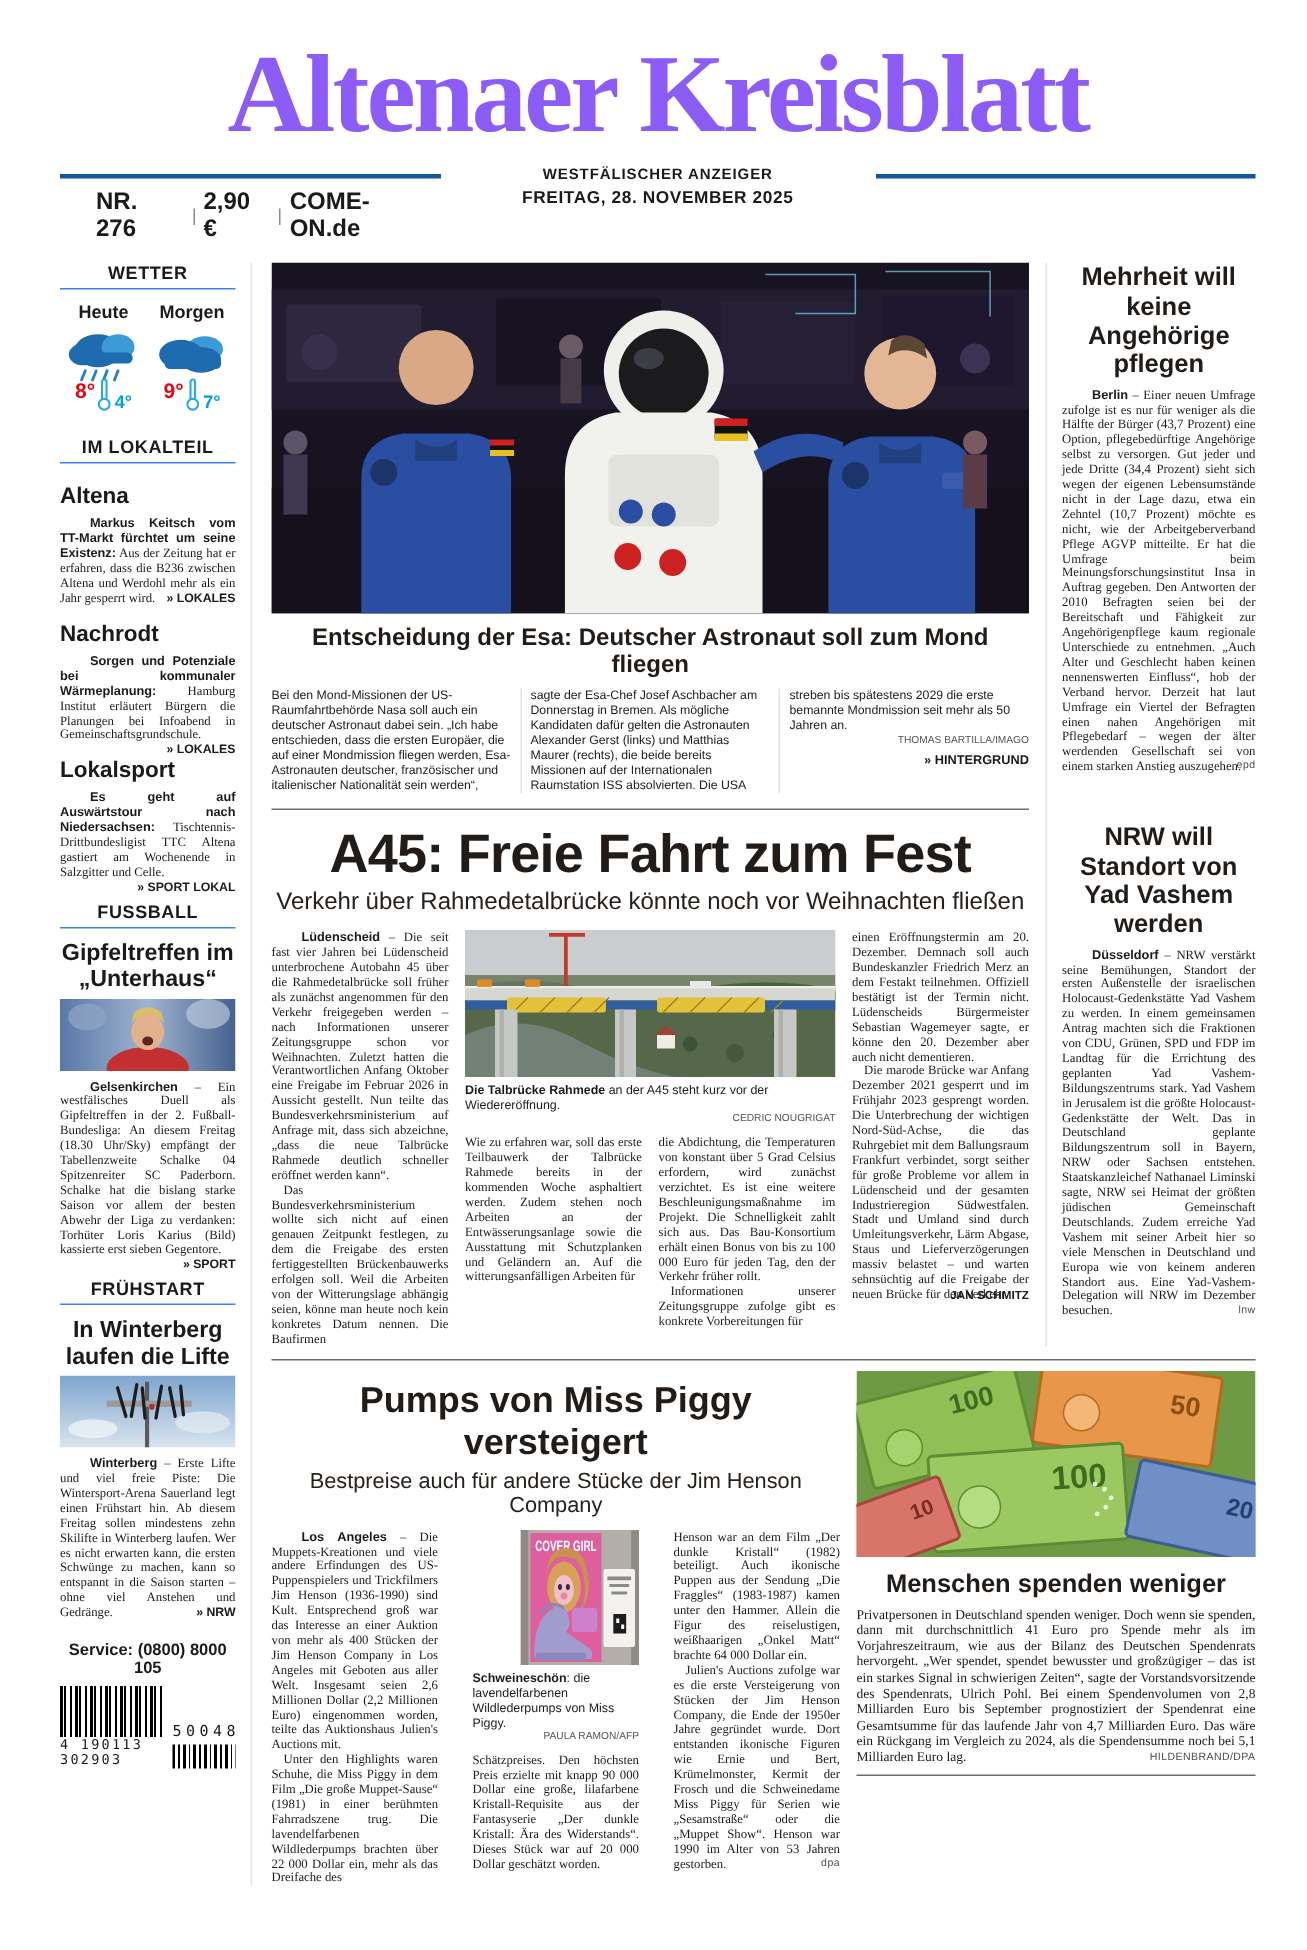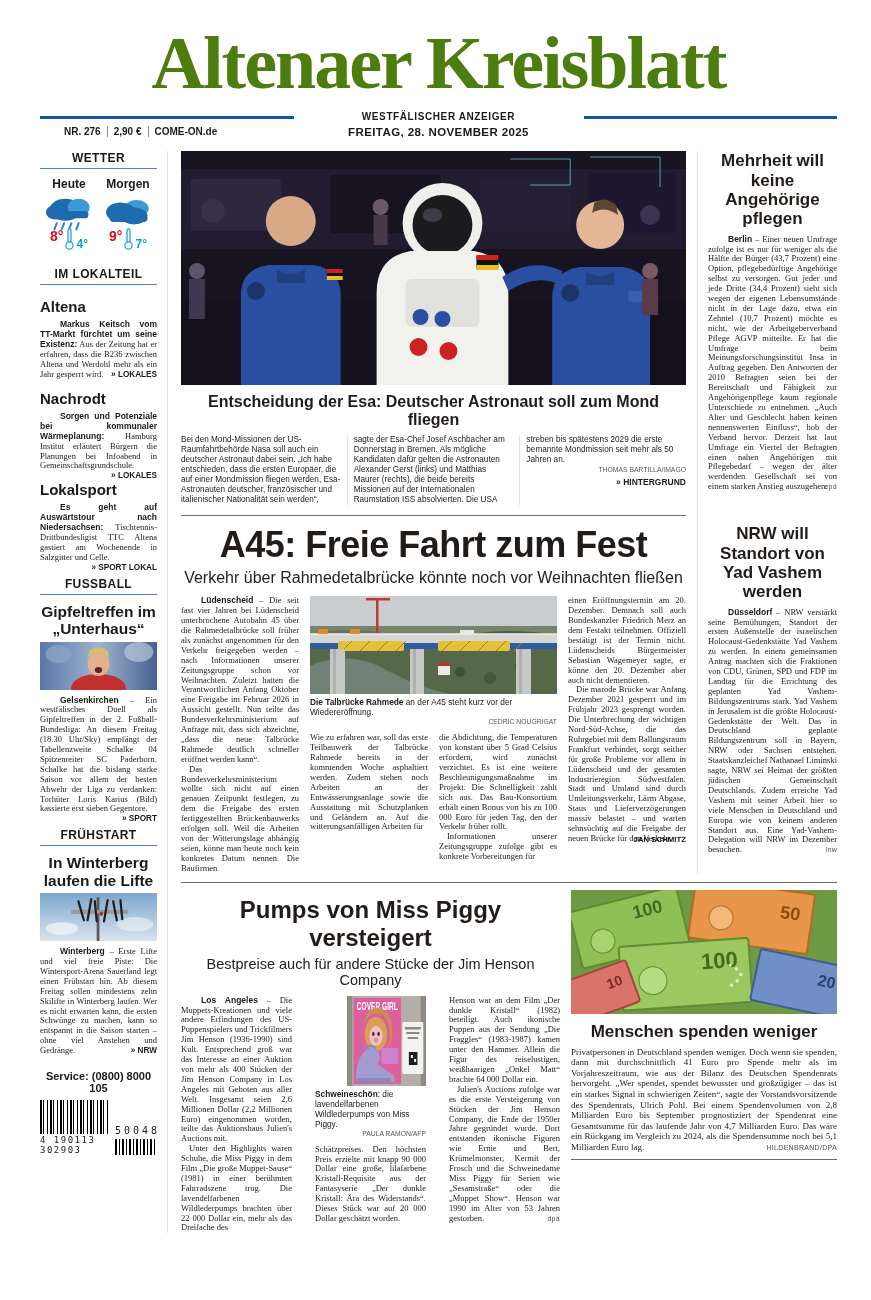--- a/index.html
+++ b/index.html
@@ -3,28 +3,28 @@
 <meta charset="utf-8">
 <style>
   * { margin:0; padding:0; box-sizing:border-box; }
   body { background:#d9d9d9; font-family:"Liberation Serif", serif; }
   .page { width:871px; height:1300px; background:#fff; margin:0 auto; position:relative;
           overflow:hidden; padding:0 34px 0 40px; color:#1c1a18; }
 
   
   .masthead { padding-top:26px; }
   .mast-title { font-family:"Liberation Serif", serif; font-weight:bold; font-size:74px;
-                line-height:1.02; text-align:center; letter-spacing:-2px; color:#4d7c0f; }
+                line-height:1.02; text-align:center; letter-spacing:-2px; color:#8b5cf6; }
   .mast-row { display:grid; grid-template-columns:1fr 290px 1fr; align-items:start; margin-top:10px; }
   .mast-rule { height:3px; background:#15579e; margin-top:5px; }
   .mast-center { text-align:center; }
   .mast-anzeiger { font-family:"Liberation Sans", sans-serif; font-weight:bold; font-size:10px; letter-spacing:.6px; }
   .mast-date { font-family:"Liberation Sans", sans-serif; font-weight:bold; font-size:11.5px; margin-top:4px; letter-spacing:.4px; }
   .issue-line { display:flex; align-items:center; gap:6px; margin-top:7px;
-                font-family:"Liberation Sans", sans-serif; font-weight:bold; font-size:10px;padding-left:24px; }
+                font-family:"Liberation Sans", sans-serif; font-weight:bold; font-size:16px;padding-left:24px; }
   .vsep { width:1px; height:11px; background:#8a8a8a; }
 
   
   .bodygrid { display:grid; grid-template-columns:128px 1fr; column-gap:13px; margin-top:13px; }
   .sidebar { border-right:1px solid #e3e3e3; padding-right:10px; }
   .mainarea { display:flex; flex-direction:column; }
   .row12 { display:grid; grid-template-columns:1fr 140px; column-gap:11px; }
   .row3  { display:grid; grid-template-columns:1fr 266px; column-gap:11px; }
   .rightcol { border-left:1px solid #e3e3e3; padding-left:10px; }
 

